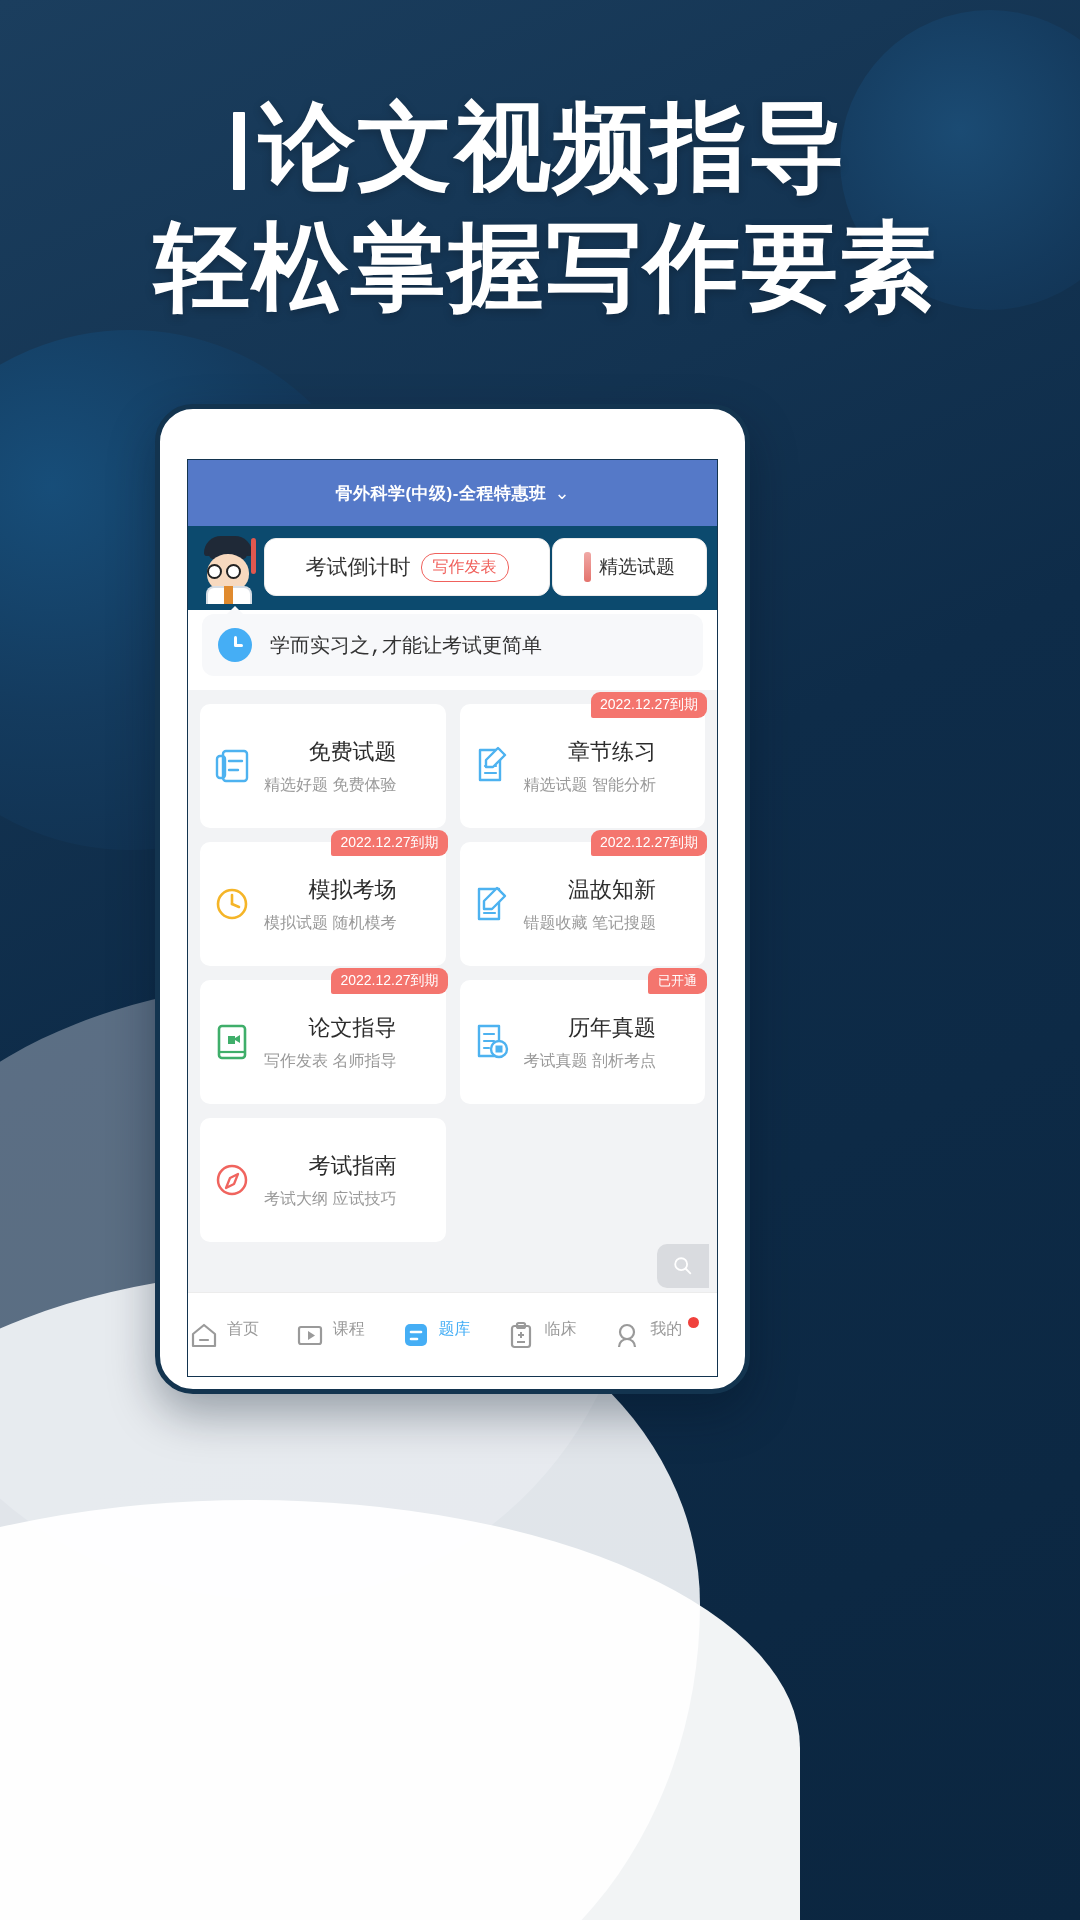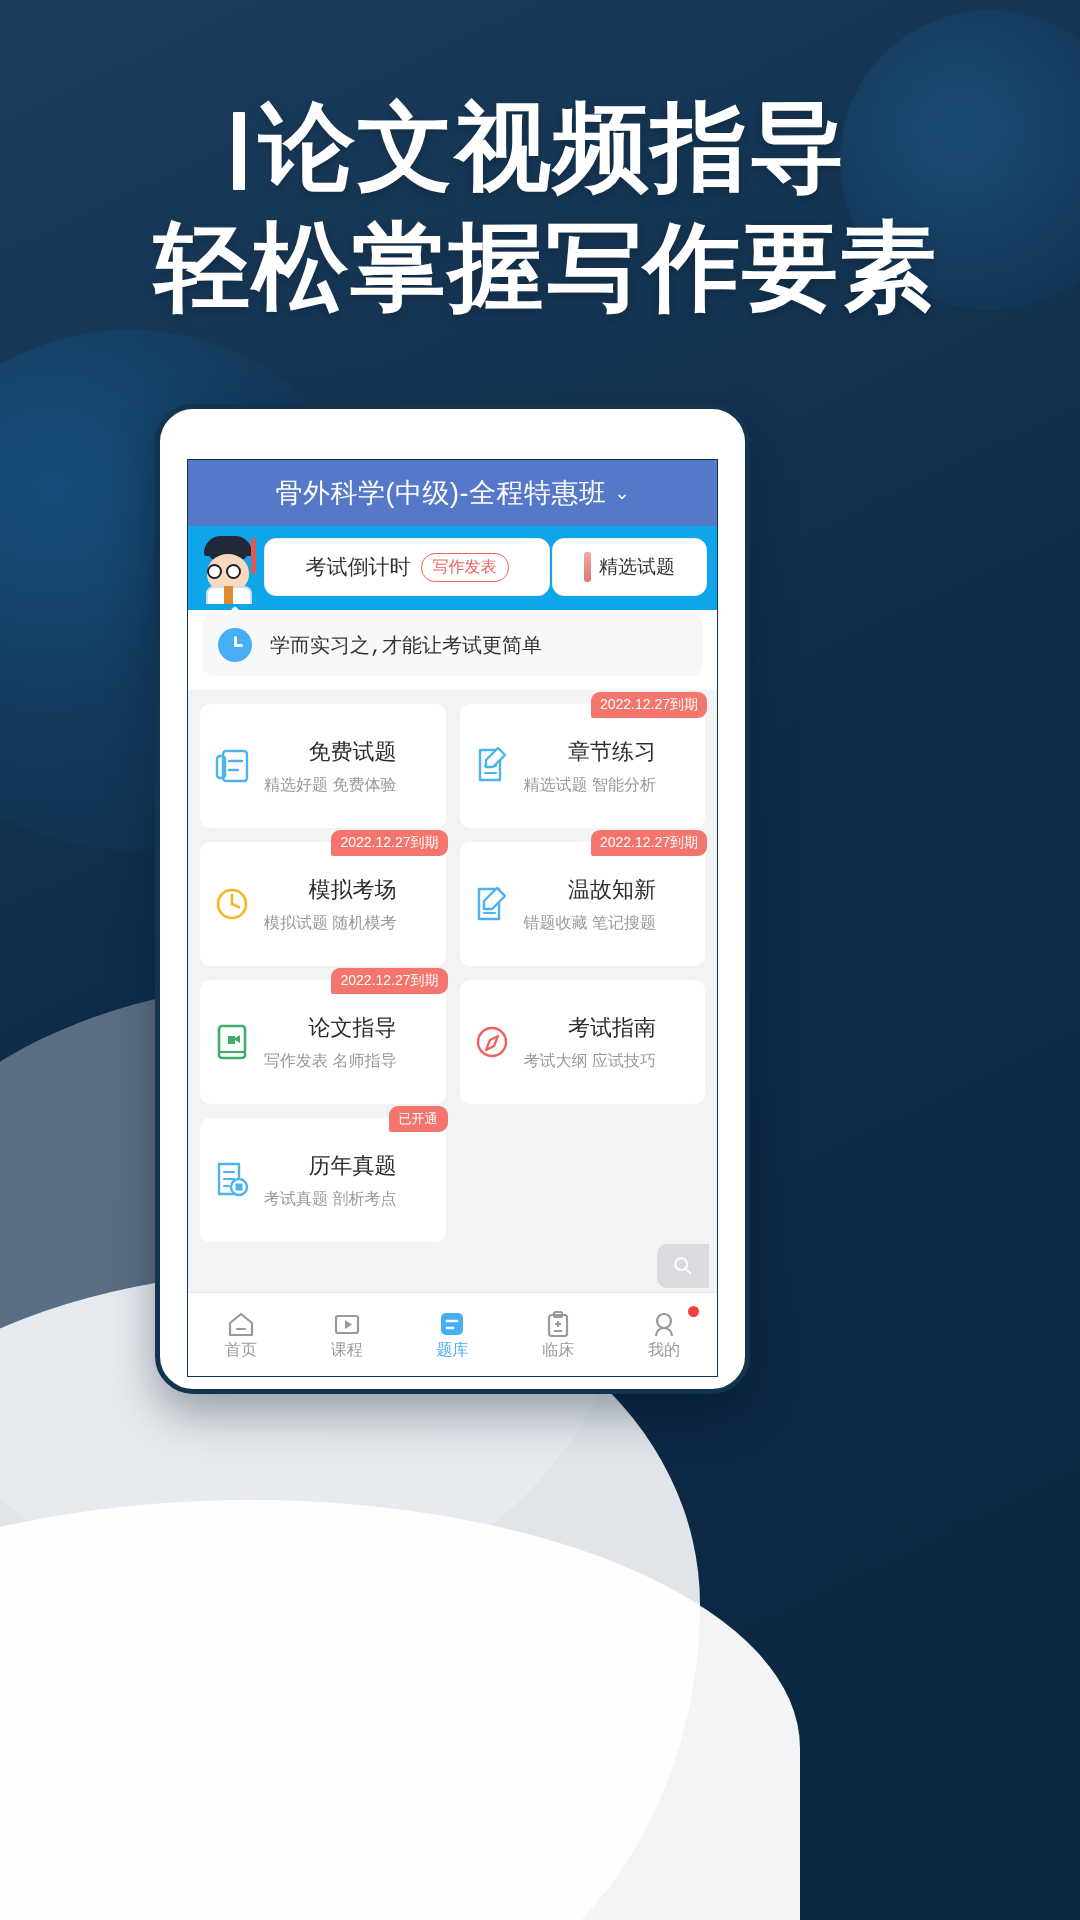--- a/index.html
+++ b/index.html
@@ -82,29 +82,29 @@
     overflow:hidden;
   }
 
   
   .app-header {
     height:66px; background:#5579c8; flex:0 0 auto;
     display:flex; align-items:center; justify-content:center;
     color:#fff;
   }
   .app-header .title {
-    font-size:27px; font-weight:400; letter-spacing:.5px;text-align:center;
+    font-size:17px; font-weight:700; letter-spacing:.5px;text-align:center;
   }
   .app-header .chev { font-size:18px; margin-left:8px; font-weight:400; }
 
   
   .count-row {
     display:flex; align-items:center; gap:2px;
     padding:8px 10px 10px 8px;
-    flex:0 0 auto; background:#0ea5e9;
+    flex:0 0 auto; background:#0c4a6e;
   }
   .avatar {
     width:66px; height:66px; flex:0 0 auto; position:relative;
   }
   .av-hat {
     position:absolute; left:8px; top:2px; width:48px; height:20px;
     background:#1f2937; border-radius:22px 22px 4px 4px;
   }
   .av-hat:after{
     content:""; position:absolute; left:4px; top:16px; width:40px;height:8px;
@@ -213,22 +213,22 @@
     display:flex; align-items:center; justify-content:center;
   }
 
   
   .tabbar {
     height:84px; flex:0 0 auto; background:#fff;
     border-top:1px solid #ececec;
     display:flex; align-items:center;
   }
   .tab {
-    flex:1 1 0; display:flex; flex-direction:column;
-    align-items:center; position:relative;
+    flex:1 1 0; display:flex; flex-direction:row;
+    gap:7px; position:relative;
   }
   .tab .tl { font-size:16px; color:#9a9a9a; }
   .tab.active .tl { color:#45aef5; }
   .tab .ti { width:32px; height:32px; position:relative; }
   .dot {
     position:absolute; right:18px; top:-2px; width:11px; height:11px;
     background:#f0413c; border-radius:50%;
   }
 </style>
 </head>
@@ -361,47 +361,47 @@
             <path d="M16 16 h7 v8 h-7 z M23 18 l5 -3 v8 l-5 -3 z" fill="#3fae6a"></path>
           </svg>
         </div>
         <div class="texts">
           <span class="t1">论文指导</span>
           <span class="t2">写作发表 名师指导</span>
         </div>
       </div>
 
       <div class="card">
-        <div class="ico">
-          <svg viewBox="0 0 40 44" width="40" height="44">
-            <circle cx="20" cy="22" r="14" fill="none" stroke="#f0645e" stroke-width="2.5"></circle>
-            <path d="M26 16 l-4 10 -8 4 4 -10 z" fill="none" stroke="#f0645e" stroke-width="2.3" stroke-linejoin="round"></path>
-          </svg>
-        </div>
-        <div class="texts">
-          <span class="t1">考试指南</span>
-          <span class="t2">考试大纲 应试技巧</span>
-        </div>
-      </div>
-
-      <div class="card">
         <span class="badge small">已开通</span>
         <div class="ico">
           <svg viewBox="0 0 40 44" width="40" height="44">
             <path d="M7 6 h20 v30 h-20 z" fill="none" stroke="#4db2f0" stroke-width="2.4" stroke-linejoin="round"></path>
             <line x1="12" y1="14" x2="22" y2="14" stroke="#4db2f0" stroke-width="2.2" stroke-linecap="round"></line>
             <line x1="12" y1="21" x2="22" y2="21" stroke="#4db2f0" stroke-width="2.2" stroke-linecap="round"></line>
             <line x1="12" y1="28" x2="17" y2="28" stroke="#4db2f0" stroke-width="2.2" stroke-linecap="round"></line>
             <circle cx="27" cy="29" r="8" fill="#fff" stroke="#4db2f0" stroke-width="2.4"></circle>
             <rect x="23.5" y="25.5" width="7" height="7" fill="#4db2f0"></rect>
           </svg>
         </div>
         <div class="texts">
           <span class="t1">历年真题</span>
           <span class="t2">考试真题 剖析考点</span>
+        </div>
+      </div>
+
+      <div class="card">
+        <div class="ico">
+          <svg viewBox="0 0 40 44" width="40" height="44">
+            <circle cx="20" cy="22" r="14" fill="none" stroke="#f0645e" stroke-width="2.5"></circle>
+            <path d="M26 16 l-4 10 -8 4 4 -10 z" fill="none" stroke="#f0645e" stroke-width="2.3" stroke-linejoin="round"></path>
+          </svg>
+        </div>
+        <div class="texts">
+          <span class="t1">考试指南</span>
+          <span class="t2">考试大纲 应试技巧</span>
         </div>
       </div>
 
       <div class="fab">
         <svg viewBox="0 0 24 24" width="22" height="22">
           <circle cx="10" cy="10" r="6.5" fill="none" stroke="#fff" stroke-width="2"></circle>
           <line x1="15" y1="15" x2="20" y2="20" stroke="#fff" stroke-width="2" stroke-linecap="round"></line>
         </svg>
       </div>
     </div>

